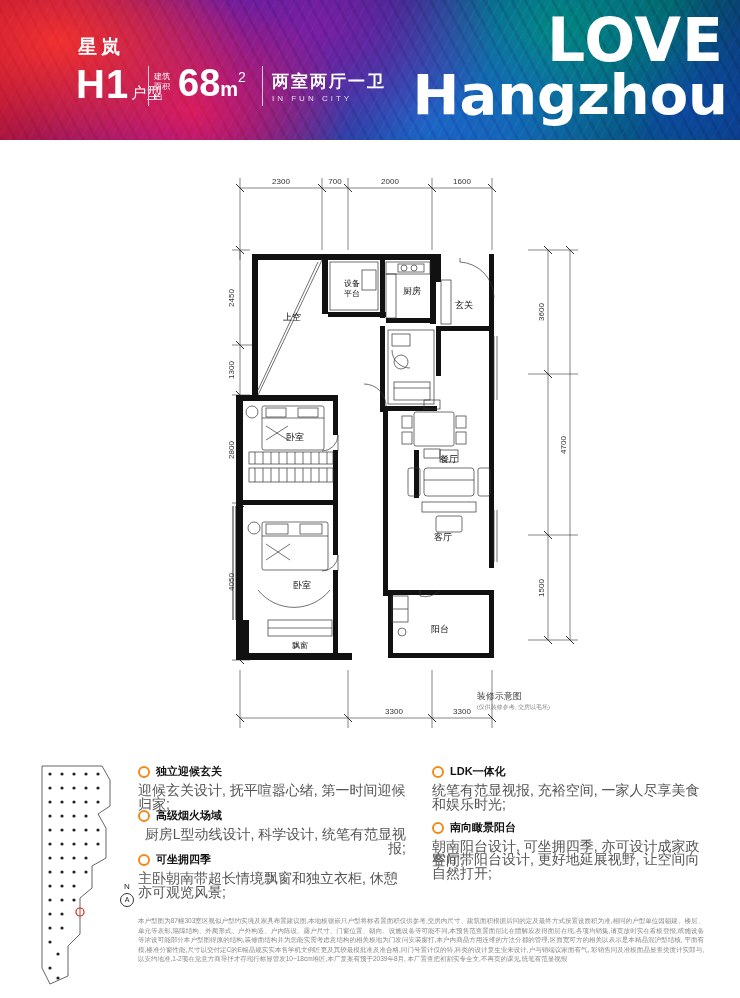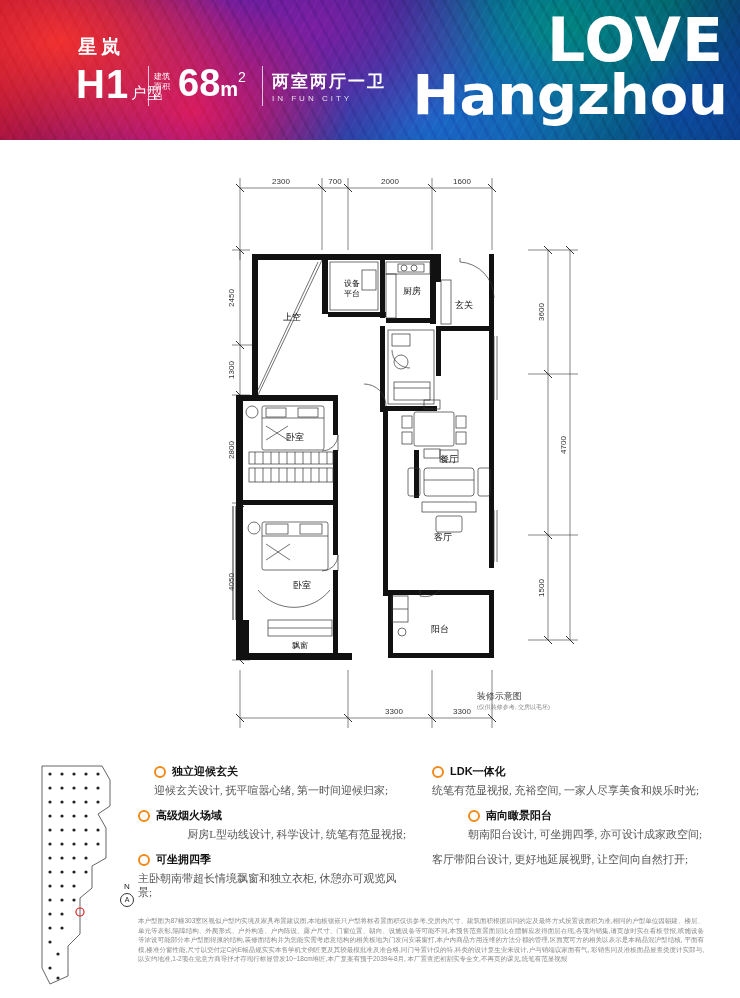--- a/index.html
+++ b/index.html
@@ -87,26 +87,26 @@
   .feat{ position:absolute; width:268px; }
   .feat .ttl{
     font-size:11px; font-weight:bold; color:#111; margin:0 0 4px 0;
     display:flex; align-items:center;
   }
   .dot{
     width:8px;height:8px;border-radius:50%;
     border:2px solid #f28a1a; background:#fff;
     display:inline-block; margin-right:6px; flex:0 0 auto;
   }
-  .feat .txt{ font-size:11px; color:#555; line-height:14px;font-family:Liberation Serif, serif; }
-  .f1{ left:154px; top:4px; }
+  .feat .txt{ font-size:14px; color:#555; line-height:14px; }
+  .f1{ left:138px; top:4px; }
   .f2{ left:138px; top:48px;text-align:right; }
   .f3{ left:138px; top:92px; }
   .f4{ left:432px; top:4px; }
-  .f5{ left:432px; top:48px;margin-left:36px; }
+  .f5{ left:432px; top:60px; }
   .f6{ left:432px; top:92px; }
 
   
   .keyplan{ position:absolute; left:36px; top:762px; width:96px; height:230px; }
   .north{ position:absolute; left:84px; top:120px; font-size:8px; text-align:center; }
   .north .ring{
     width:12px;height:12px;border:1px solid #333;border-radius:50%;
     display:block;margin:2px auto 0; font-size:7px; line-height:12px;
   }
 

